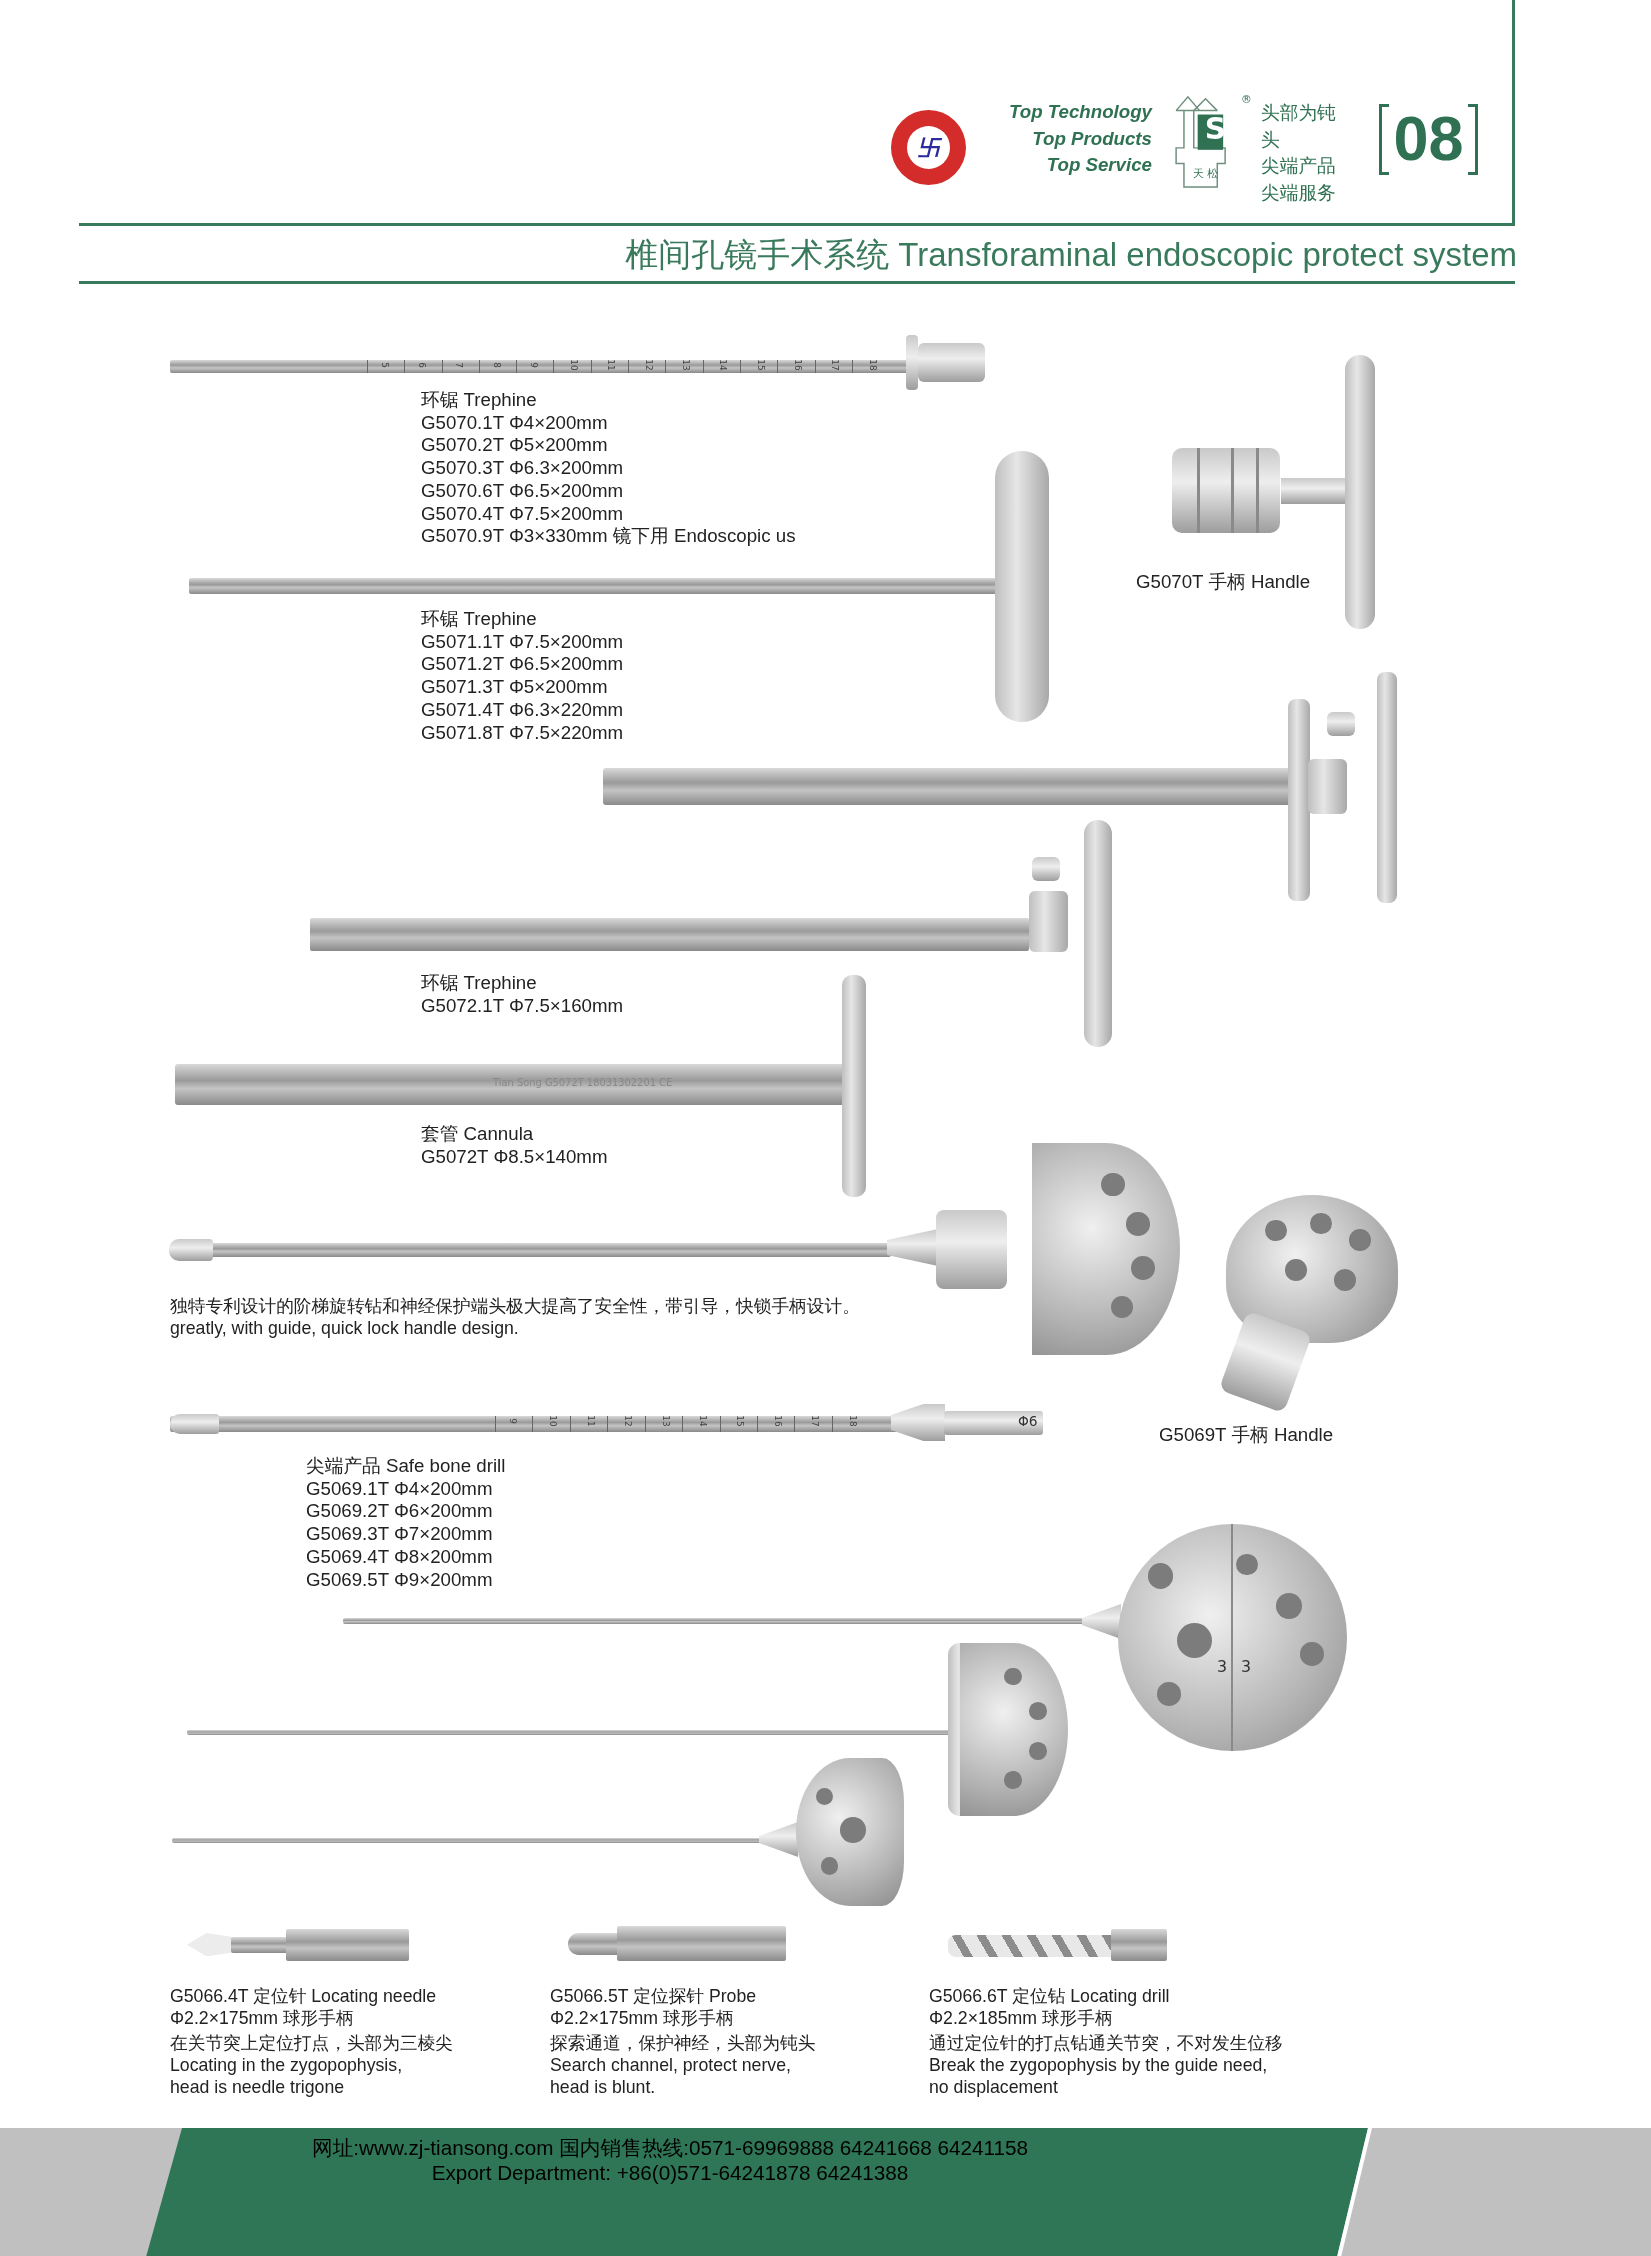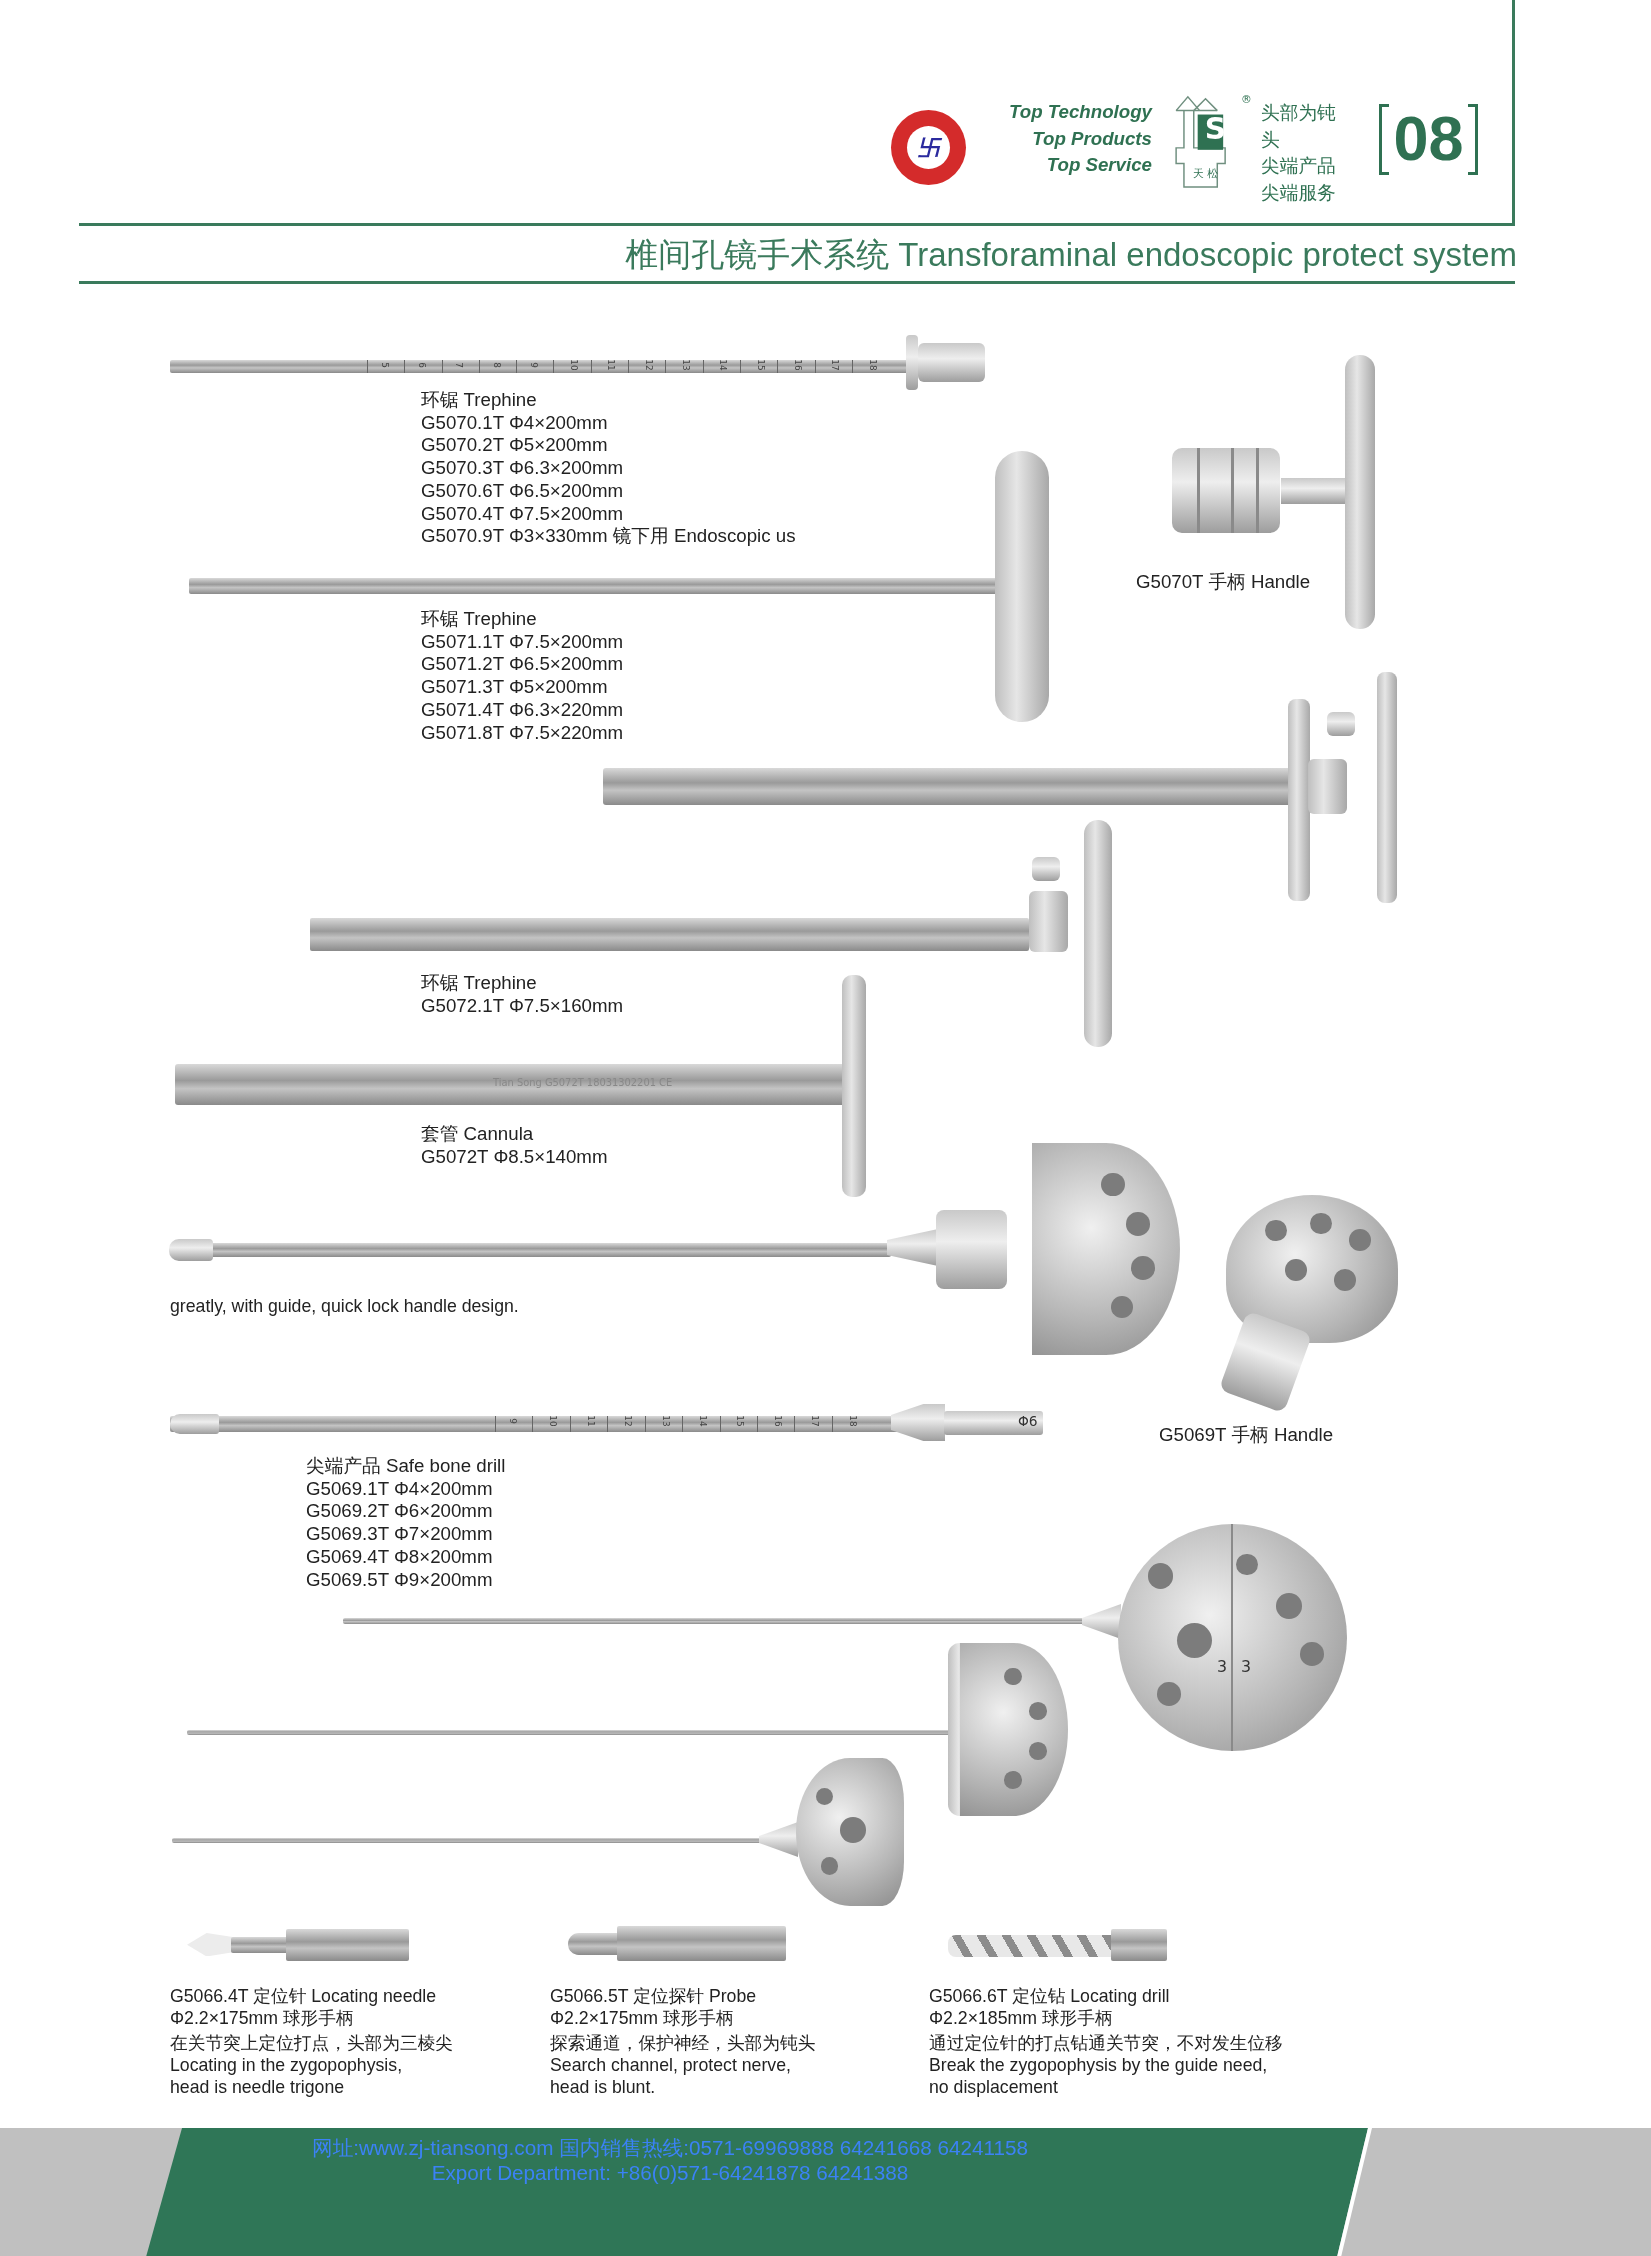--- a/index.html
+++ b/index.html
@@ -39,21 +39,21 @@
   .metal-v { background: linear-gradient(#c9c9c9, #eeeeee 40%, #9d9d9d); }
   .dome { border-radius: 50%; background: radial-gradient(circle at 40% 40%, #f0f0f0, #b5b5b5 60%, #8a8a8a); }
   .hole { position:absolute; border-radius:50%; background: #7c7c7c; }
   .tick { position:absolute; top:0; width:1px; height:100%; background:#666; }
   .ticklbl { position:absolute; top:0; font-size: 8.9px; color:#444; transform: rotate(90deg); }
 
   
   .footer-grey { left: 0; top: 2128px; width: 1652px; height: 129px; background: #c0c0c0; }
   .footer-green { left: 0; top: 2128px; width: 1652px; height: 129px; background: #2f7657; clip-path: polygon(182px 0, 1368px 0, 1337px 129px, 146px 129px); }
   .footer-white-edge { left: 0; top: 2128px; width: 1652px; height: 129px; background: #fff; clip-path: polygon(1368px 0, 1372px 0, 1341px 129px, 1337px 129px); }
-  .footer-line { left: 0; width: 1340px; text-align: center; color: #3b82f6; font-size: 20.7px; line-height: 25.6px; font-family: "Liberation Sans", sans-serif; white-space: nowrap; }
+  .footer-line { left: 0; width: 1340px; text-align: center; color: #000000; font-size: 20.7px; line-height: 25.6px; font-family: "Liberation Sans", sans-serif; white-space: nowrap; }
 </style>
 </head>
 <body>
 
 <div class="abs frame-right"></div>
 <div class="abs frame-top-h"></div>
 <div class="abs frame-bottom-h"></div>
 
 <div class="abs badge">
   <div class="badge-inner">卐</div>
@@ -190,20 +190,21 @@
 <div class="abs metal-v" style="left:887px;top:1229px;width:51px;height:37px;clip-path:polygon(0 30%,100% 0,100% 100%,0 70%);"></div>
 <div class="abs metal-v" style="left:936px;top:1210px;width:71px;height:79px;border-radius:7.9px;"></div>
 <div class="abs dome" style="left:1032px;top:1143px;width:148px;height:212px;border-radius:0 50% 50% 0 / 0 50% 50% 0;">
   <div class="hole" style="left:69px;top:29.6px;width:23.6px;height:23.6px;"></div>
   <div class="hole" style="left:94px;top:69px;width:23.6px;height:23.6px;"></div>
   <div class="hole" style="left:99px;top:113px;width:23.6px;height:23.6px;"></div>
   <div class="hole" style="left:79px;top:153px;width:21.7px;height:21.7px;"></div>
 </div>
 
 <div class="abs txt sm" style="left:170px;top:1296px;">
+  <div>独特专利设计的阶梯旋转钻和神经保护端头极大提高了安全性，带引导，快锁手柄设计。</div>
   <div>greatly, with guide, quick lock handle design.</div>
 </div>
 
 <div class="abs dome" style="left:1226px;top:1195px;width:172px;height:148px;border-radius:50% 50% 40% 40%;">
   <div class="hole" style="left:39px;top:24.6px;width:21.7px;height:21.7px;"></div>
   <div class="hole" style="left:84px;top:17.7px;width:21.7px;height:21.7px;"></div>
   <div class="hole" style="left:123px;top:34px;width:21.7px;height:21.7px;"></div>
   <div class="hole" style="left:59px;top:64px;width:21.7px;height:21.7px;"></div>
   <div class="hole" style="left:108px;top:74px;width:21.7px;height:21.7px;"></div>
 </div>

